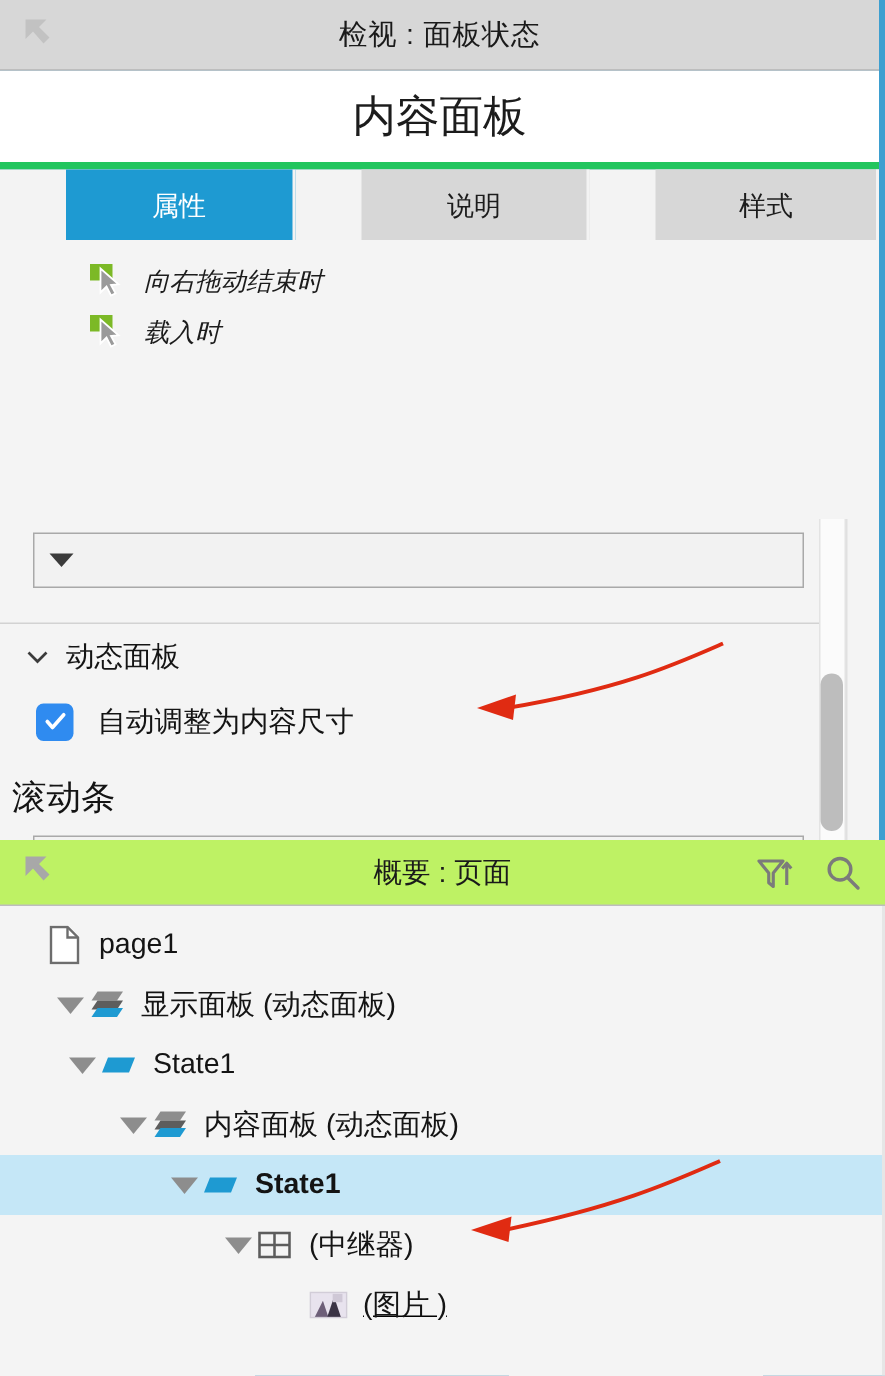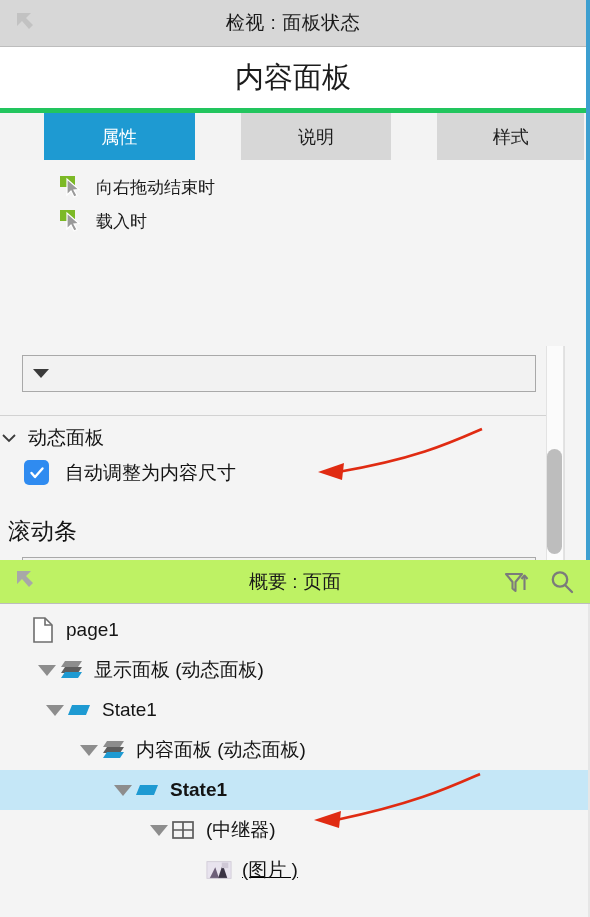--- a/index.html
+++ b/index.html
@@ -47,41 +47,41 @@
     border-right: 2px solid #f3f3f3;
     margin-left: 44px;
   }
   .tab.active { background:#1e9ad2; color:#ffffff; }
   .tab.t1 { width: 197px; }
   .tab.t2 { width: 197px; }
   .tab.t3 { width: 192px; }
 
   .tab-body { position:relative; height: 400px; background:#f4f4f4; }
 
-  .events-area { padding: 10px 0 0 0; position:relative; height:183px; }
+  .events-area { padding: 10px 0 0 0; position:relative; height:183px;font-style:italic; }
   .event-row { display:flex; align-items:center; height: 34px; padding-left: 60px; }
   .event-icon { width: 24px; height: 22px; position:relative; margin-right:12px; flex:none; }
   .event-label { font-size: 17px; color:#1c1c1c; }
 
   .more-events {
     position:absolute; left: 22px; top: 195px; width: 514px; height: 37px;
     background:#f2f2f2; border:1px solid #a9a9a9;
     display:flex; align-items:center; padding: 0 10px;
   }
   .more-events .me-label { font-size: 19px; color:#0e0e0e; flex:1; }
   .more-events .caret { width:0;height:0;border-left:8px solid transparent;border-right:8px solid transparent;border-top:9px solid #3b3b3b; }
 
   .section-sep { position:absolute; left:0; top:255px; width:547px; height:1px; background:#d2d2d2; }
 
   .dyn-section { position:absolute; left:0; top:256px; width:547px; }
-  .sec-header { display:flex; align-items:center; height: 44px; }
+  .sec-header { display:flex; align-items:center; height: 44px; padding-left: 16px; }
   .sec-chevron { width:18px; height:18px; margin-right:10px; }
   .sec-title { font-size: 19px; color:#141414; }
 
-  .check-row { display:flex; align-items:flex-start; height: 42px; padding-left: 24px; }
+  .check-row { display:flex; align-items:center; height: 42px; padding-left: 24px; }
   .checkbox {
     width: 25px; height: 25px; border-radius:5px; background:#2f8bf0;
     display:flex; align-items:center; justify-content:center; margin-right: 16px; flex:none;
   }
   .check-label { font-size: 19px; color:#141414; }
 
   .scroll-label { padding-left: 8px; padding-top: 14px; font-size: 23px; color:#141414; }
   .scroll-select {
     position:absolute; left:22px; top:141px; width: 514px; height: 30px;
     background:#f2f2f2; border:1px solid #a9a9a9; overflow:hidden;

